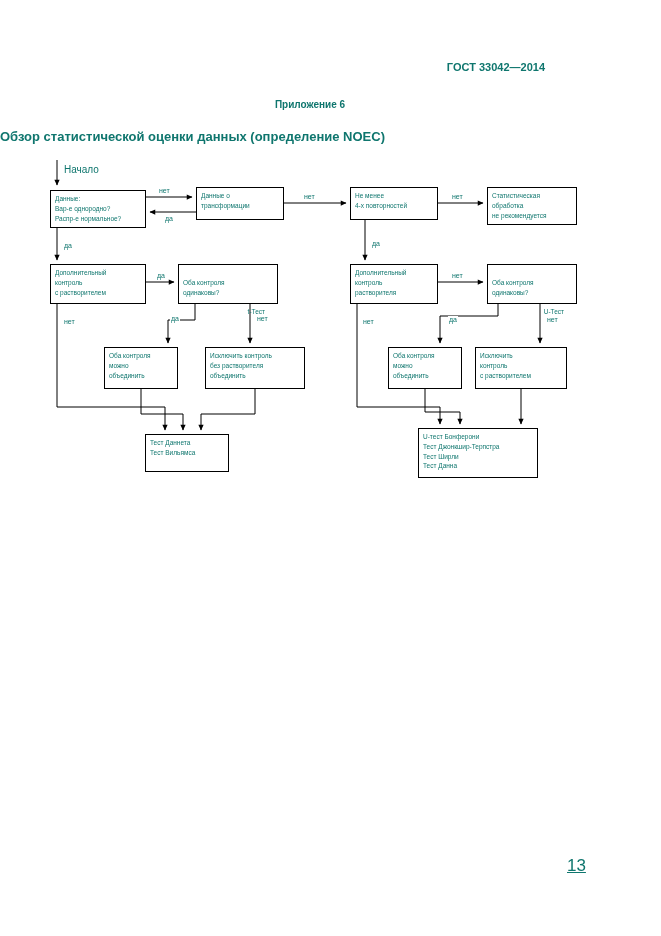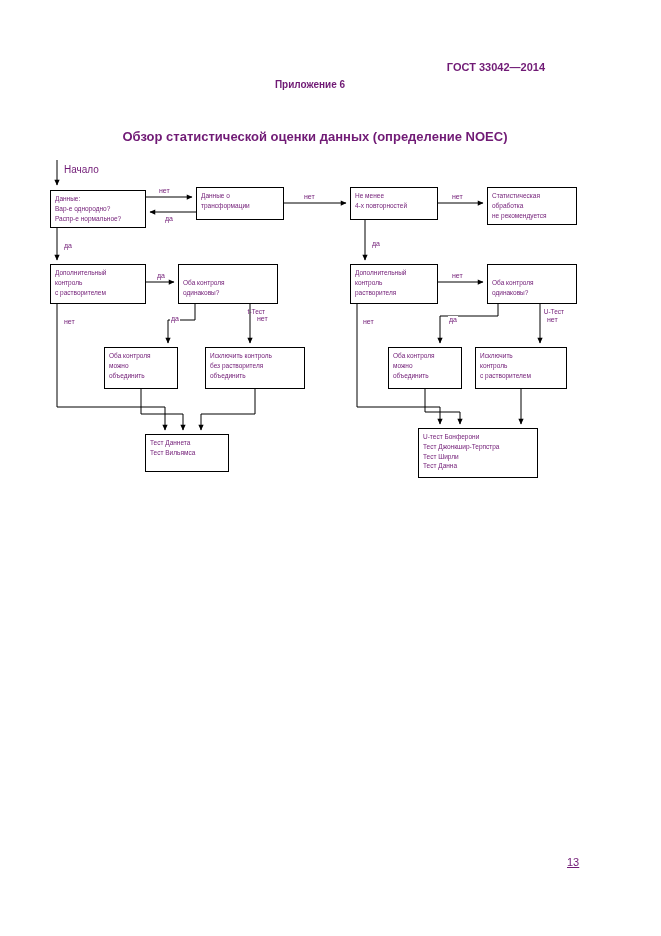--- a/index.html
+++ b/index.html
@@ -1,55 +1,55 @@
 <!DOCTYPE html>
 <html><head>
 <meta charset="utf-8">
 <style>
   html, body { margin: 0; padding: 0; background: #ffffff; }
   .page {
     position: relative;
     width: 625px;
     height: 936px;
     background: #ffffff;
-    color: #701a75;
+    color: #0f766e;
     font-family: "Liberation Sans", sans-serif;
     overflow: hidden;
   }
   .doc-header {
     position: absolute;
     top: 61px;
     right: 80px;
     font-size: 11px;
     font-weight: bold;
   }
   .appendix {
     position: absolute;
     left: 0;
     width: 620px;
     text-align: center;
     font-size: 10px;
     font-weight: bold;
+    margin-top: 20px;
   }
   .appendix.l1 { top: 79px; }
   .appendix.l2 { top: 91px; }
   .chart-title {
     position: absolute;
     top: 129px;
     left: 0;
     width: 630px;
-    text-align: center;
     font-size: 13px;
     font-weight: bold;
   }
   .page-number {
     position: absolute;
     top: 856px;
     left: 567px;
-    font-size: 11px;
+    font-size: 17px;
     text-decoration: underline;
   }
   .start-label {
     position: absolute;
     left: 64px;
     top: 164px;
     font-size: 10px;
   }
   .node {
     position: absolute;

